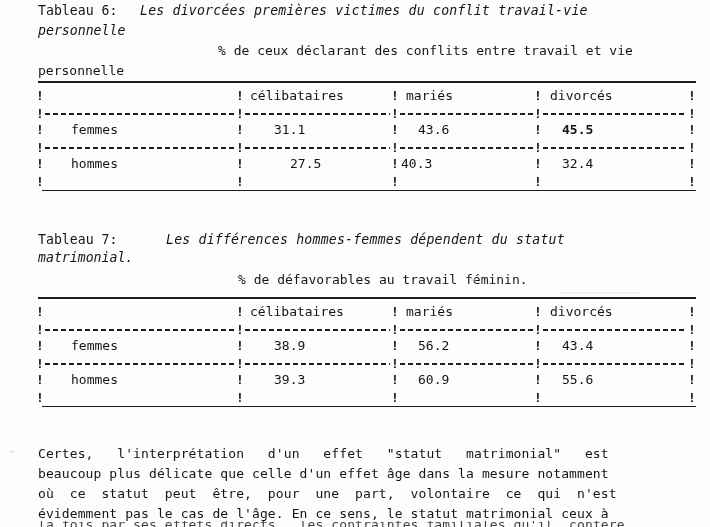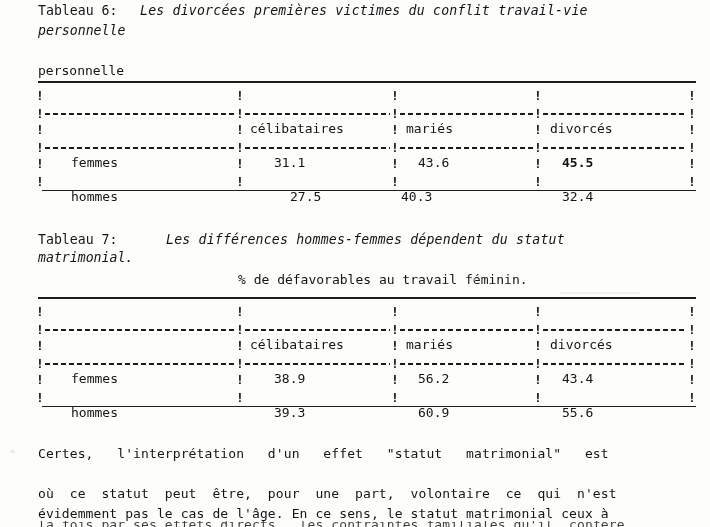--- a/index.html
+++ b/index.html
@@ -83,21 +83,20 @@
     font-weight: 700;
   }
 
   .cell {
     position: absolute;
     font-family: "DejaVu Sans Mono", "Liberation Mono", monospace;
     font-size: 13px;
     line-height: 16px;
     white-space: pre;
     color: #141414;
-    margin-top: 33px;
   }
 
   .clip-bottom {
     position: absolute;
     left: 0;
     width: 710px;
     overflow: hidden;
   }
 
   
@@ -112,20 +111,21 @@
 <body>
 
 <div class="page">
 
   <div class="tw caption-line cap-label" style="left:38px; top:2px;">Tableau  6:</div>
 
   <div class="tw caption-line cap-title just-wide" style="left:140px; top:2px;">Les  divorcées  premières  victimes  du  conflit  travail-vie</div>
 
   <div class="tw caption-line cap-title" style="left:38px; top:22px;">personnelle</div>
 
+  <div class="tw" style="left:218px; top:43px;">% de ceux déclarant des conflits entre travail et vie</div>
 
   <div class="tw" style="left:38px; top:63px;">personnelle</div>
 
   <div class="table-block" style="top:0; left:34px; height:0;">
 
     <div class="rule-solid" style="top:81px; left:4px; width:658px;"></div>
 
     <div class="vbar" style="top:88px; left:2px;">!</div>
     <div class="vbar" style="top:88px; left:202px;">!</div>
     <div class="vbar" style="top:88px; left:357px;">!</div>
@@ -249,20 +249,21 @@
     <div class="vbar" style="top:390px; left:2px;">!</div>
     <div class="vbar" style="top:390px; left:202px;">!</div>
     <div class="vbar" style="top:390px; left:357px;">!</div>
     <div class="vbar" style="top:390px; left:500px;">!</div>
     <div class="vbar" style="top:390px; left:654px;">!</div>
     <div class="rule-solid thin" style="top:406px; left:8px; width:654px;"></div>
   </div>
 
   <div class="tw" style="left:38px; top:446px; letter-spacing:.1px;">Certes,   l'interprétation   d'un   effet   "statut   matrimonial"   est</div>
 
+  <div class="tw" style="left:38px; top:466px; letter-spacing:.1px;">beaucoup plus délicate que celle d'un effet âge dans la mesure notamment</div>
 
   <div class="tw" style="left:38px; top:486px; letter-spacing:.1px;">où  ce  statut  peut  être,  pour  une  part,  volontaire  ce  qui  n'est</div>
 
   <div class="tw" style="left:38px; top:506px; letter-spacing:.1px;">évidemment pas le cas de l'âge. En ce sens, le statut matrimonial ceux à</div>
 
   <div class="clip-bottom" style="top:521px; height:6px;">
     <div class="tw" style="left:38px; top:-4px; letter-spacing:.1px; opacity:.82;">la fois par ses effets directs,  les contraintes familiales qu'il  confère</div>
   </div>
 
   <div class="speckle" style="left:10px; top:450px; width:5px; height:3px;"></div>

